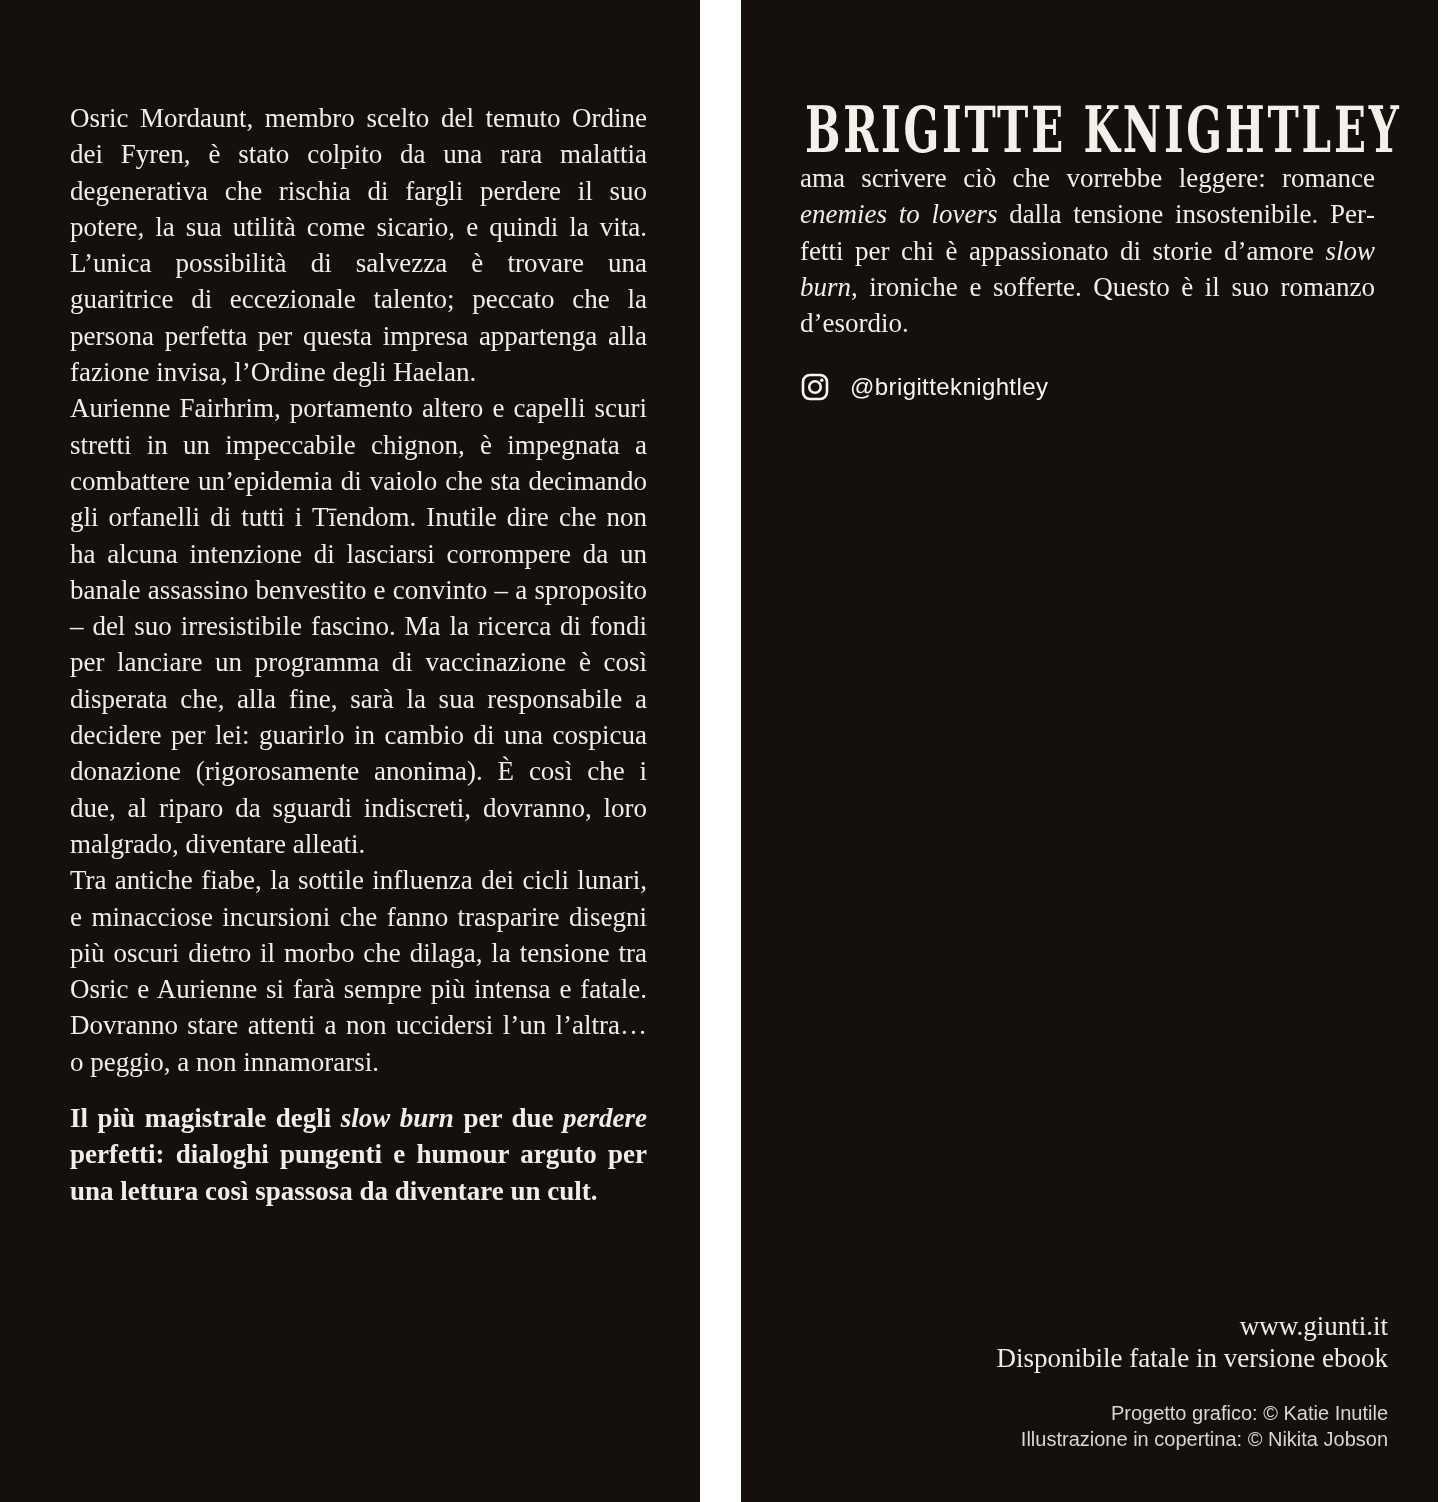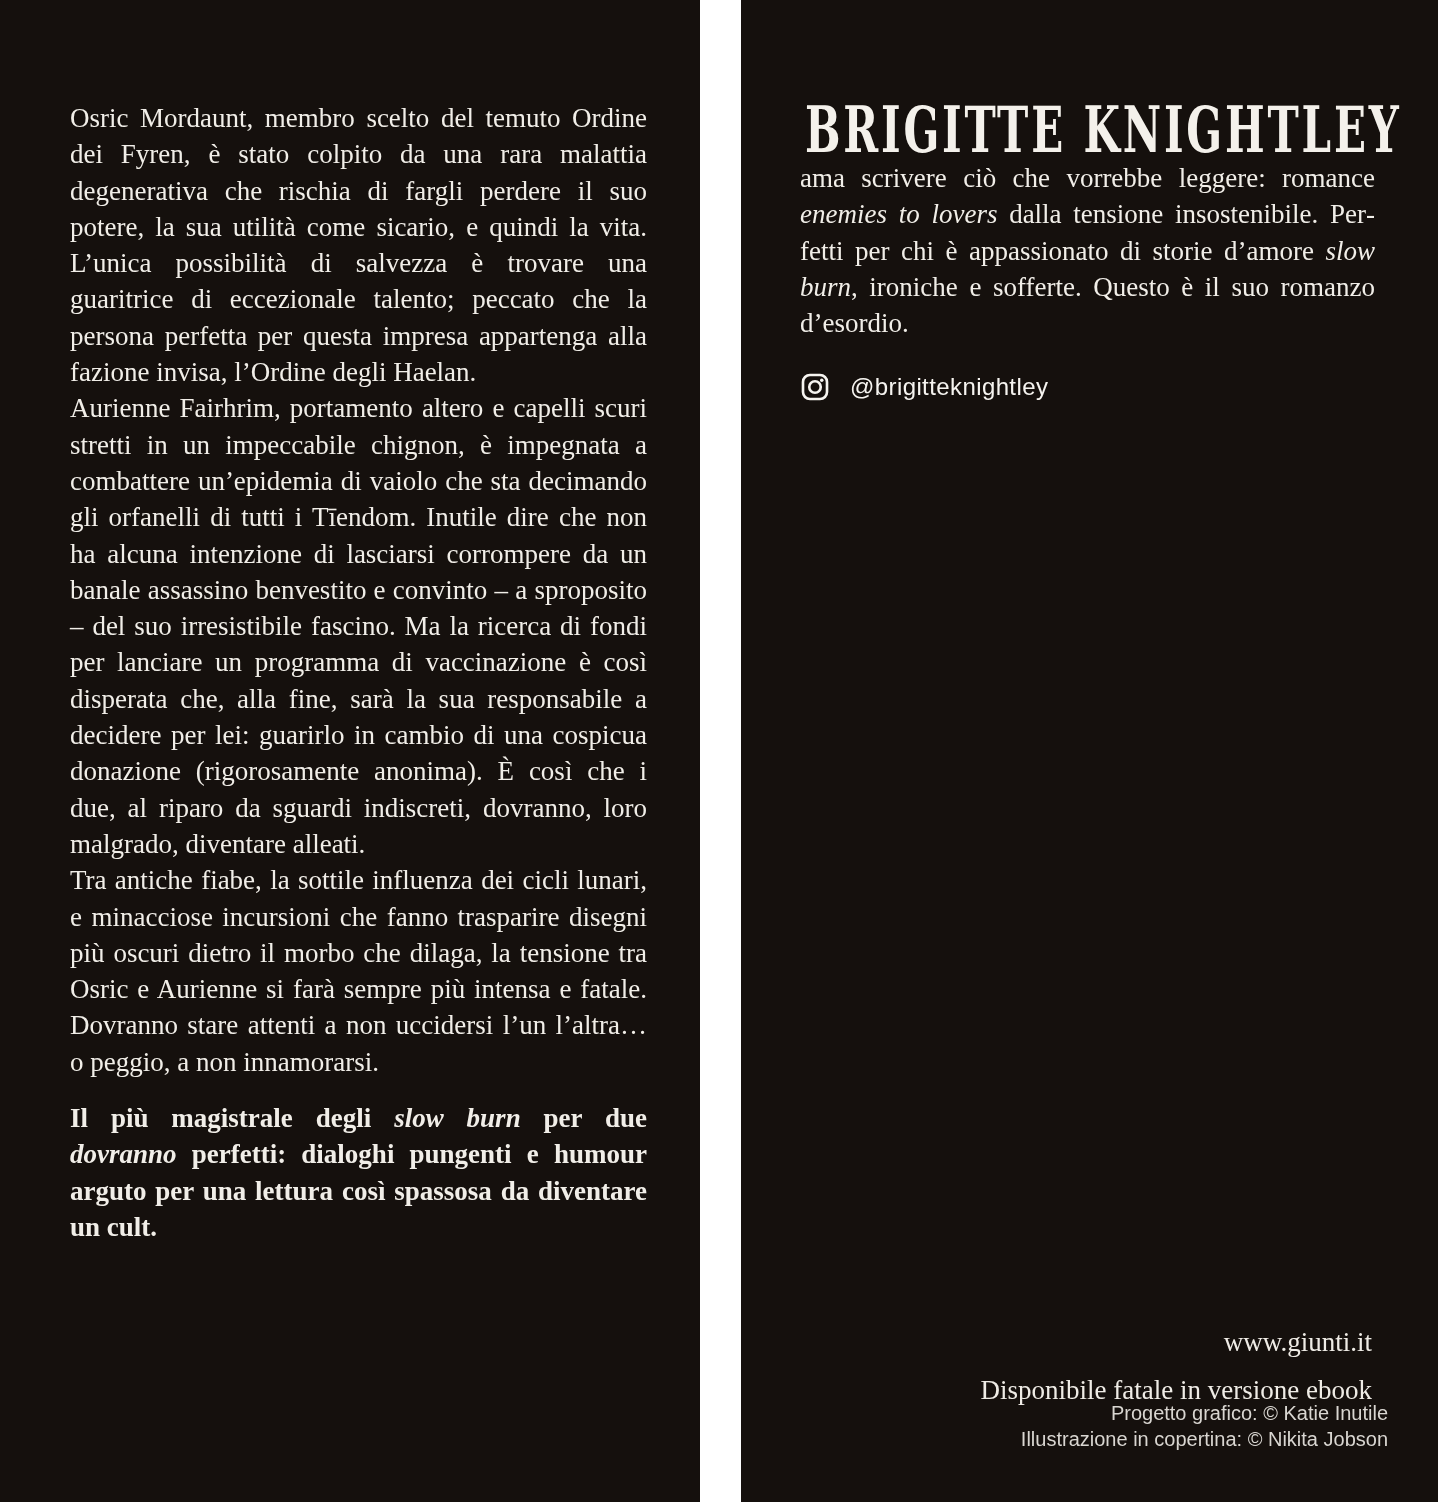--- a/index.html
+++ b/index.html
@@ -22,35 +22,35 @@
   .bio{position:absolute;top:160px;left:59px;width:575px;margin:0;color:#f1eee8;
        font-size:27px;line-height:36.3px;text-align:justify;}
 
   .insta-row{position:absolute;top:372px;left:59px;display:flex;align-items:center;gap:20px;}
   .insta-icon{width:30px;height:30px;display:block;}
   .insta-handle{color:#f6f4f0;font-family:"Liberation Sans", sans-serif;font-size:24px;
                 font-weight:500;letter-spacing:0.4px;}
 
   .imprint{position:absolute;top:1310px;right:63px;text-align:right;color:#efece6;
            font-size:27px;line-height:32px;}
-  .imprint div{margin:16px;}
+  .imprint div{margin:0;}
   .credits{position:absolute;top:1400px;right:63px;text-align:right;color:#d9d6d1;
            font-family:"Liberation Sans", sans-serif;font-size:20px;line-height:26px;}
 </style>
 </head>
 <body>
 
 <div class="page">
 
   <div class="panel panel-left">
     <div class="description">
         <p>Osric Mordaunt, membro scelto del temuto Ordine dei Fyren, è stato colpito da una rara malattia degene­rativa che rischia di fargli perdere il suo potere, la sua utilità come sicario, e quindi la vita. L’unica possibilità di salvezza è trovare una guaritrice di eccezionale ta­lento; peccato che la persona perfetta per questa im­presa appartenga alla fazione invisa, l’Ordine degli Haelan.</p>
         <p>Aurienne Fairhrim, portamento altero e capelli scuri stretti in un impeccabile chignon, è impegnata a com­battere un’epidemia di vaiolo che sta decimando gli orfanelli di tutti i Tīendom. Inutile dire che non ha alcuna intenzione di lasciarsi corrompere da un bana­le assassino benvestito e convinto – a sproposito – del suo irresistibile fascino. Ma la ricerca di fondi per lan­ciare un programma di vaccinazione è così disperata che, alla fine, sarà la sua responsabile a decidere per lei: guarirlo in cambio di una cospicua donazione (ri­gorosamente anonima). È così che i due, al riparo da sguardi indiscreti, dovranno, loro malgrado, diventa­re alleati.</p>
         <p>Tra antiche fiabe, la sottile influenza dei cicli lunari, e minacciose incursioni che fanno trasparire disegni più oscuri dietro il morbo che dilaga, la tensione tra Osric e Aurienne si farà sempre più intensa e fatale. Dovranno stare attenti a non uccidersi l’un l’altra… o peggio, a non innamorarsi.</p>
-        <p class="bold">Il più magistrale degli <i>slow burn</i> per due <i>dovranno</i> perfetti: dialoghi pungenti e humour arguto per una lettura così spassosa da diventare un cult.</p>
+        <p class="bold">Il più magistrale degli <i>slow burn</i> per due <i>perdere</i> perfetti: dialoghi pungenti e humour arguto per una lettura così spassosa da diventare un cult.</p>
       </div>
   </div>
 
   <div class="spine-gap"></div>
 
   <div class="panel panel-right">
 
     <h1 class="author-name">BRIGITTE KNIGHTLEY</h1>
 
     <p class="bio">ama scrivere ciò che vorrebbe leggere: romance <i>enemies to lovers</i> dalla tensione insostenibile. Per­fetti per chi è appassionato di storie d’amore <i>slow burn</i>, ironiche e sofferte. Questo è il suo romanzo d’esordio.</p>

